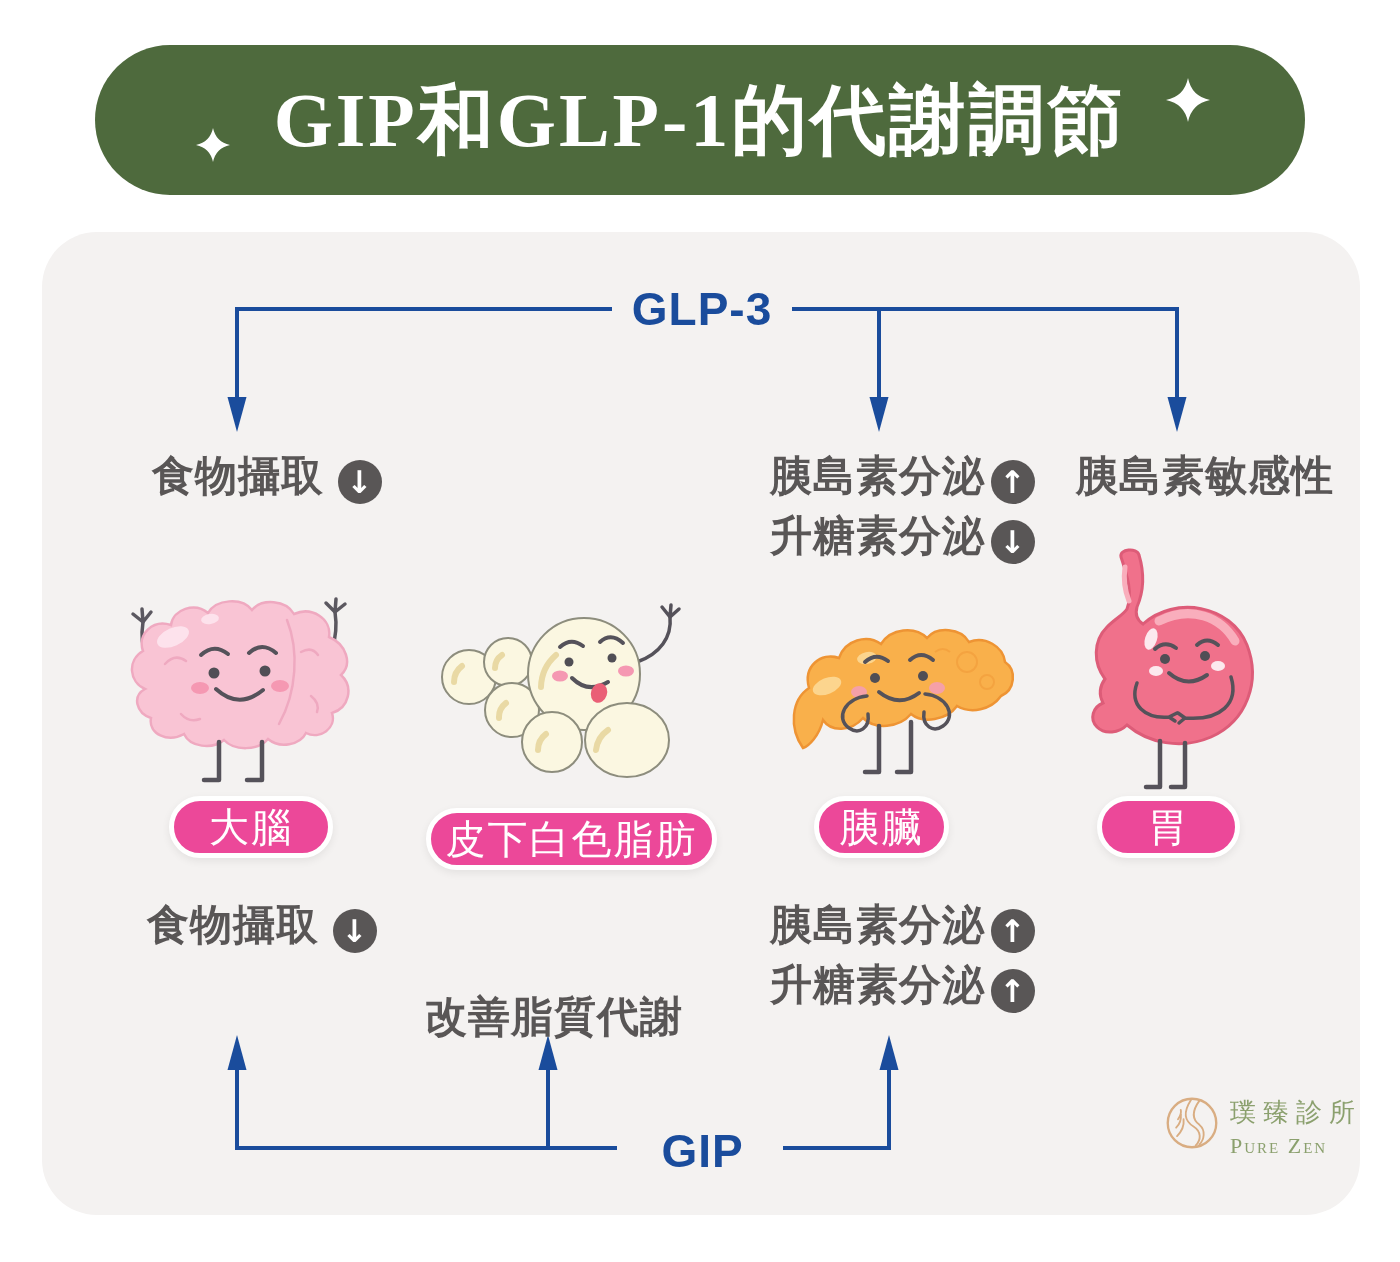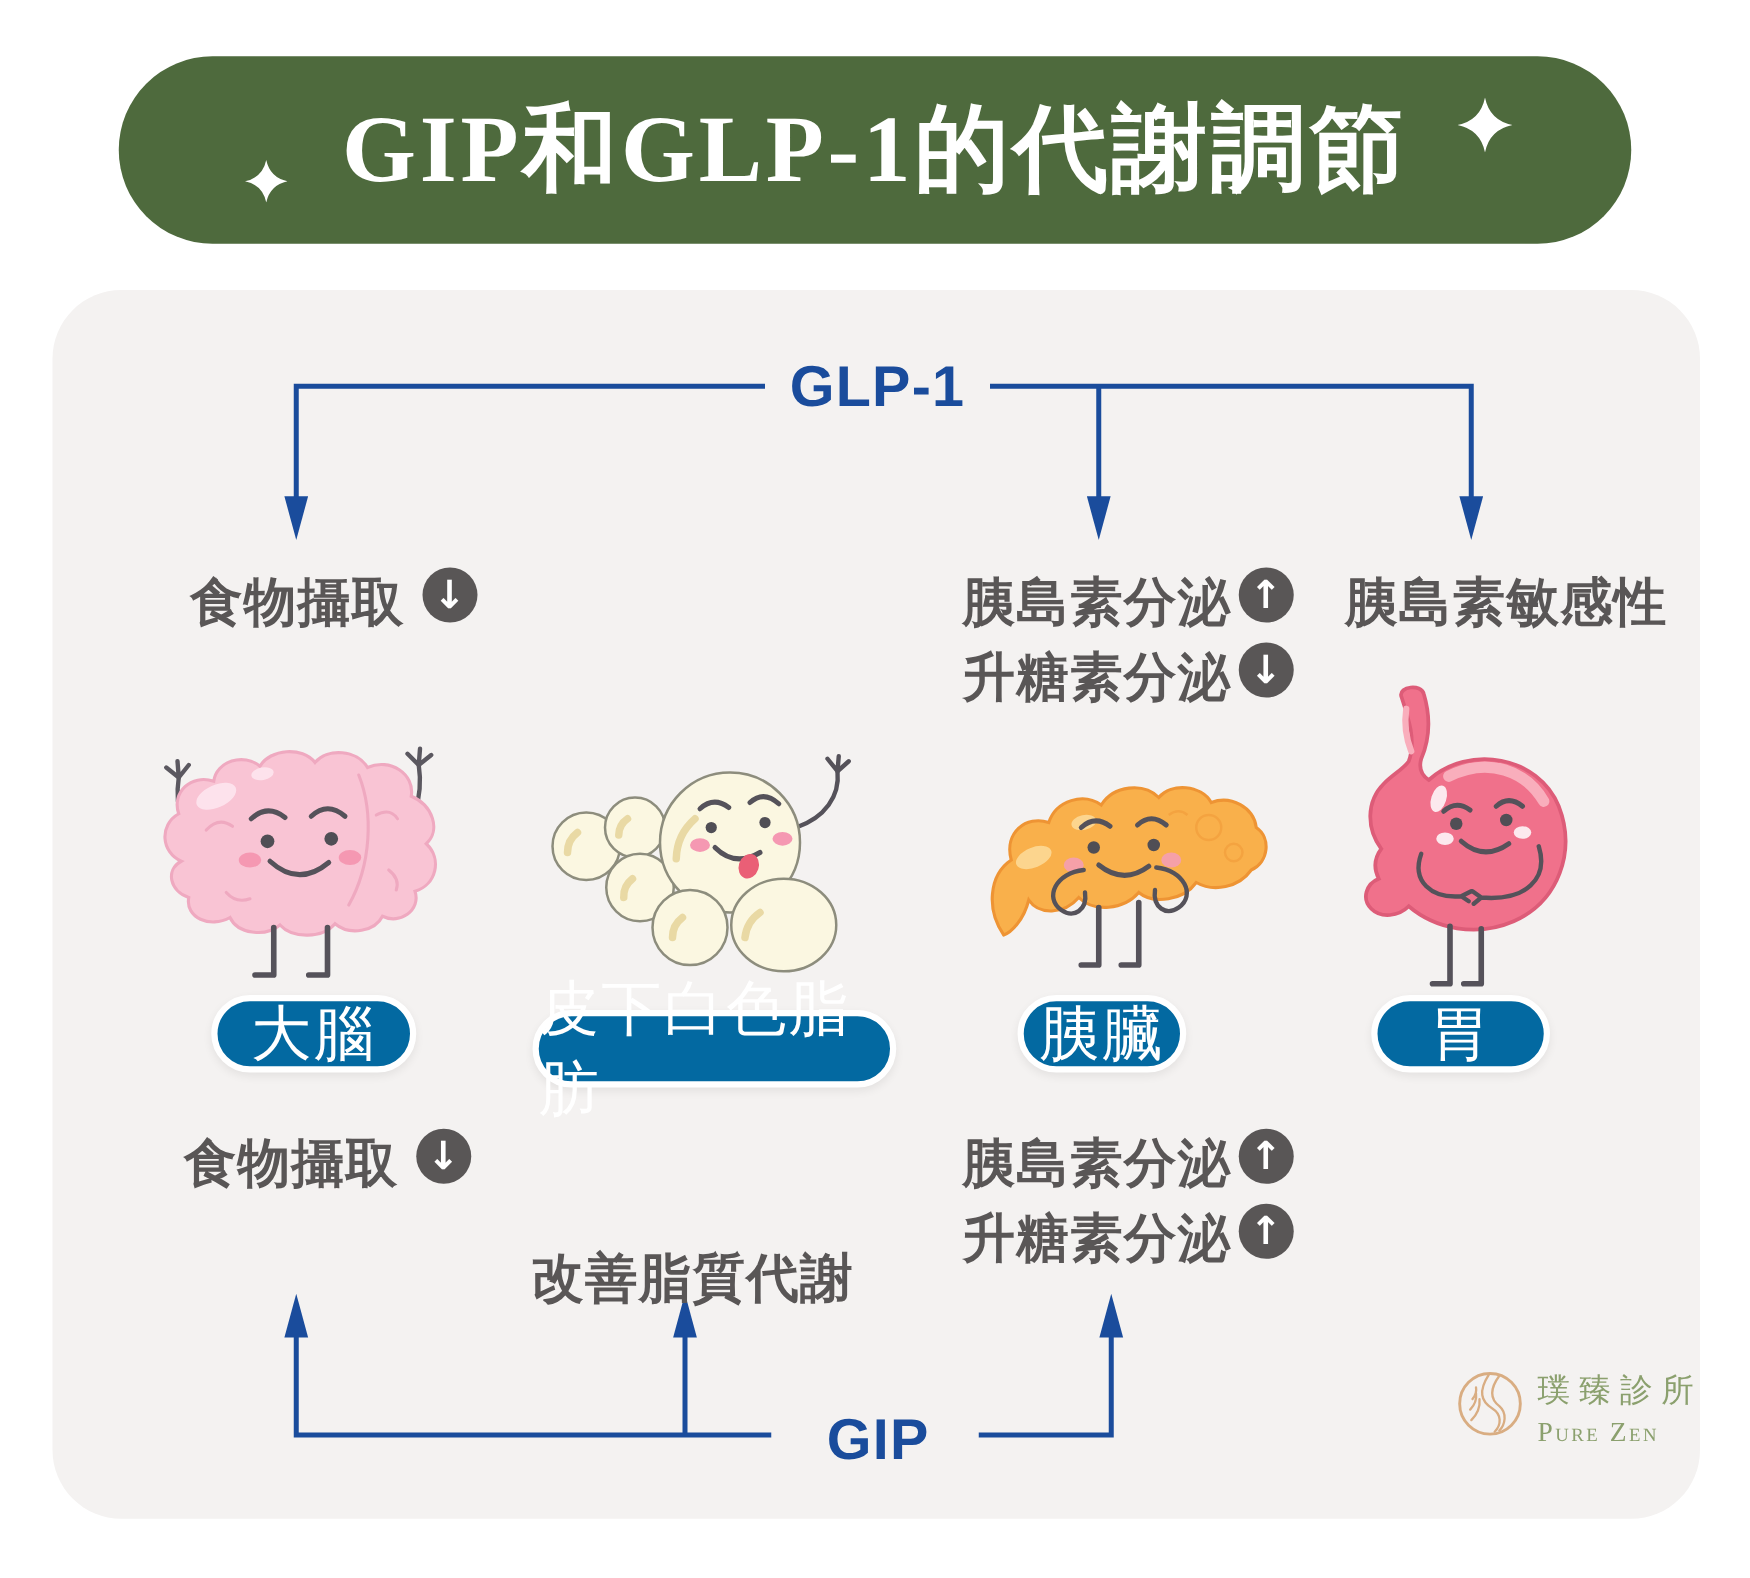--- a/index.html
+++ b/index.html
@@ -22,33 +22,33 @@
   
   .hormone-label { position:absolute; color:#1a4c9c; font-weight:800; font-size:46px;
                    letter-spacing:1px; text-align:center; }
   #glp1-label { left:602px; top:282px; width:200px; }
   #gip-label  { left:640px; top:1124px; width:125px; }
 
   
   #connectors { position:absolute; left:0; top:0; }
 
   
-  .effect { position:absolute; display:flex; align-items:flex-start; height:50px;
+  .effect { position:absolute; display:flex; align-items:flex-end; height:50px;
             color:#595656; font-size:42px; font-weight:700; letter-spacing:1px; }
   .dir-icon { width:44px; height:44px; border-radius:50%; background:#595656;
               display:flex; align-items:center; justify-content:center; margin-left:6px; }
   .dir-icon.spaced { margin-left:14px; }
   .dir-icon::after { color:#ffffff; font-size:31px; font-weight:700; line-height:1;
                      font-family:"DejaVu Sans",sans-serif; }
   .dir-icon.up::after   { content:"↑"; }
   .dir-icon.down::after { content:"↓"; }
 
   
-  .pill { position:absolute; height:62px; background:#0369a1; border:5px solid #ffffff;
-          border-radius:34px; color:#ffffff; font-size:48px; font-weight:400;
+  .pill { position:absolute; height:62px; background:#ec4899; border:5px solid #ffffff;
+          border-radius:34px; color:#ffffff; font-size:40px; font-weight:400;
           display:flex; align-items:center; justify-content:center; letter-spacing:2px;
           box-shadow:0 3px 8px rgba(0,0,0,0.07); }
 
   .organ { position:absolute; }
 
   
   .logo { position:absolute; left:1164px; top:1095px; display:flex; align-items:flex-start; }
   .logo-text { margin-left:10px; }
   .logo-clinic { color:#8ba06e; font-size:26px; letter-spacing:7px; font-weight:400; }
   .logo-brand  { color:#8ba06e; font-size:22px; letter-spacing:2px; text-align:left;
@@ -88,21 +88,21 @@
     <g fill="#1a4c9c">
       <polygon points="227.5,397 246.5,397 237,432"></polygon>
       <polygon points="869.5,397 888.5,397 879,432"></polygon>
       <polygon points="1167.5,397 1186.5,397 1177,432"></polygon>
       <polygon points="227.5,1070 246.5,1070 237,1035"></polygon>
       <polygon points="538.5,1070 557.5,1070 548,1035"></polygon>
       <polygon points="879.5,1070 898.5,1070 889,1035"></polygon>
     </g>
   </svg>
 
-  <div id="glp1-label" class="hormone-label">GLP-1</div>
+  <div id="glp1-label" class="hormone-label">GLP-3</div>
   <div id="gip-label" class="hormone-label">GIP</div>
 
   <div class="effect" style="left:152px; top:454px;">
     <span>食物攝取</span>
     <span class="dir-icon down spaced"></span>
   </div>
   <div class="effect" style="left:770px; top:454px;">
     <span>胰島素分泌</span>
     <span class="dir-icon up"></span>
   </div>

